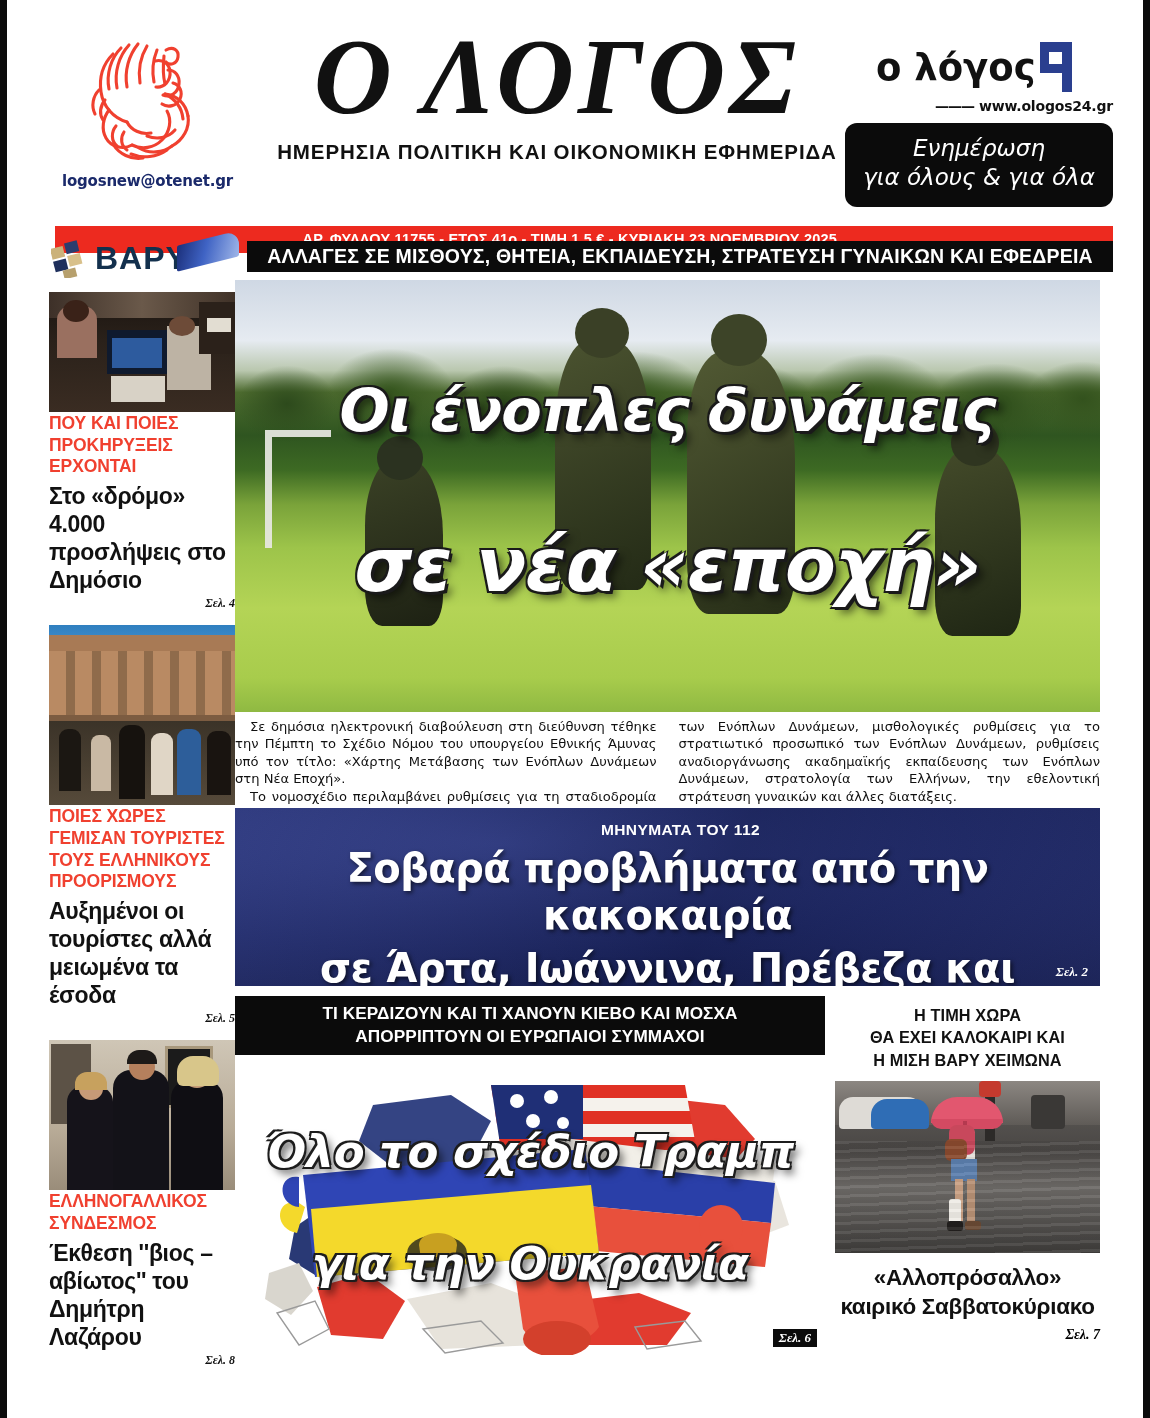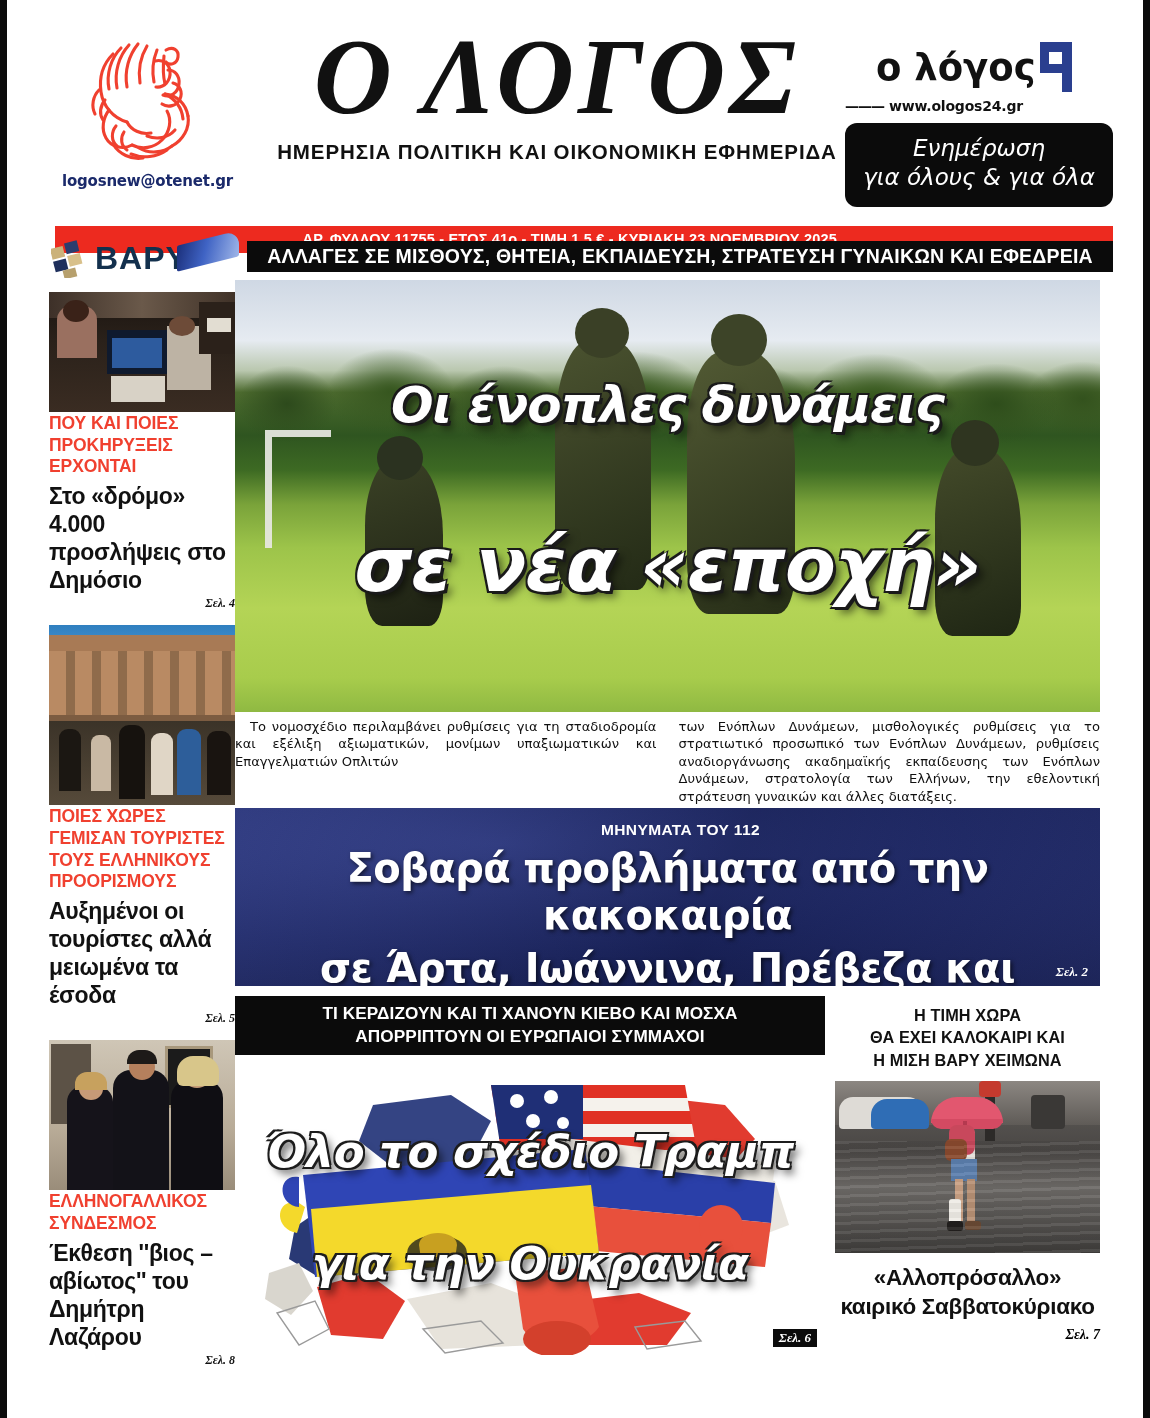--- a/index.html
+++ b/index.html
@@ -55,21 +55,21 @@
     display: inline-block; vertical-align: top; margin-top: 12px;
   }
   .brand-q {
     position: relative; display: inline-block; vertical-align: top;
     width: 46px; height: 62px; margin-left: -4px;
   }
   .brand-q .qbar {
     position: absolute; background: #2a3f8f;
   }
   .brand-url-row {
-    text-align: left; margin-top: 2px;
+    text-align: right; margin-top: 2px;
     font-family: "DejaVu Sans", sans-serif;
     font-weight: bold; font-size: 14px; color: #111; letter-spacing: -0.2px;
   }
   .brand-url-row .dashes { letter-spacing: -1px; margin-right: 5px; }
   .brand-slogan {
     margin-top: 9px; background: #0b0b0b; color: #fff;
     padding: 11px 12px 14px; text-align: center;
     font-family: "DejaVu Sans", sans-serif;
     font-style: italic; font-size: 23px; line-height: 1.28; border-radius: 12px;
   }
@@ -159,21 +159,21 @@
   }
   .mainphoto .hdl {
     position: absolute; left: 0; right: 0; z-index: 6; text-align: center;
     font-family: "DejaVu Sans", sans-serif;
     font-weight: bold; font-style: italic; color: #ffffff;
     letter-spacing: -1px; white-space: nowrap;
     text-shadow:
       3px 3px 0 #1a1a1a, -2px -2px 0 #1a1a1a, 2px -2px 0 #1a1a1a,
       -2px 2px 0 #1a1a1a, 6px 6px 9px rgba(0,0,0,.55);
   }
-  .mainphoto .hdl1 { top: 96px; font-size: 50px; }
+  .mainphoto .hdl1 { top: 96px; font-size: 59px; }
   .mainphoto .hdl2 { top: 242px; font-size: 74px; }
 
   
   .leadbody {
     position: absolute; left: 228px; top: 718px; width: 865px; height: 84px;
     display: flex; gap: 22px;
   }
   .leadbody .col {
     flex: 1; font-size: 13.1px; line-height: 1.33; color: #111;
     text-align: justify; font-family: "DejaVu Sans", sans-serif;
@@ -420,20 +420,21 @@
     <div class="soldier" style="left:476px; top:34px; width:56px; height:52px; background:#3d4428; border-radius:50%;"></div>
     <div class="soldier" style="left:700px; top:168px; width:86px; height:188px; background:linear-gradient(160deg,#444b2a,#1f2614); border-radius:38% 44% 16% 20%;"></div>
     <div class="soldier" style="left:716px; top:140px; width:48px; height:46px; background:#2f3520; border-radius:50%;"></div>
 
     <div class="hdl hdl1">Οι ένοπλες δυνάμεις</div>
     <div class="hdl hdl2">σε νέα «εποχή»</div>
   </div>
 
   <div class="leadbody">
     <div class="col">
+      <p>Σε δημόσια ηλεκτρονική διαβούλευση στη διεύθυνση τέθηκε την Πέμπτη το Σχέδιο Νόμου του υπουργείου Εθνικής Άμυνας υπό τον τίτλο: «Χάρτης Μετάβασης των Ενόπλων Δυνάμεων στη Νέα Εποχή».</p>
       <p>Το νομοσχέδιο περιλαμβάνει ρυθμίσεις για τη σταδιοδρομία και εξέλιξη αξιωματικών, μονίμων υπαξιωματικών και Επαγγελματιών Οπλιτών</p>
     </div>
     <div class="col">
       <p style="text-indent:0">των Ενόπλων Δυνάμεων, μισθολογικές ρυθμίσεις για το στρατιωτικό προσωπικό των Ενόπλων Δυνάμεων, ρυθμίσεις αναδιοργάνωσης ακαδημαϊκής εκπαίδευσης των Ενόπλων Δυνάμεων, στρατολογία των Ελλήνων, την εθελοντική στράτευση γυναικών και άλλες διατάξεις.</p>
       <div class="pg">Σελ. 3</div>
     </div>
   </div>
 
   <div class="bluebanner">
     <div class="kick">ΜΗΝΥΜΑΤΑ ΤΟΥ 112</div>

